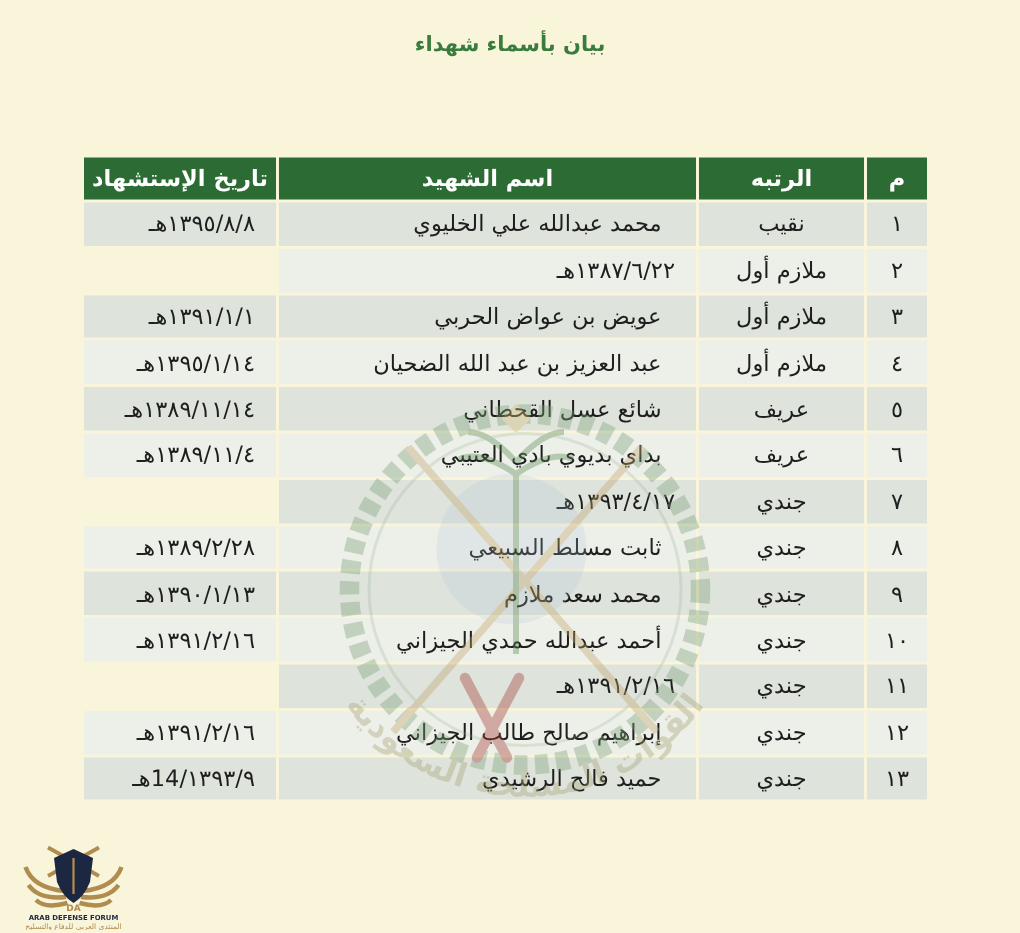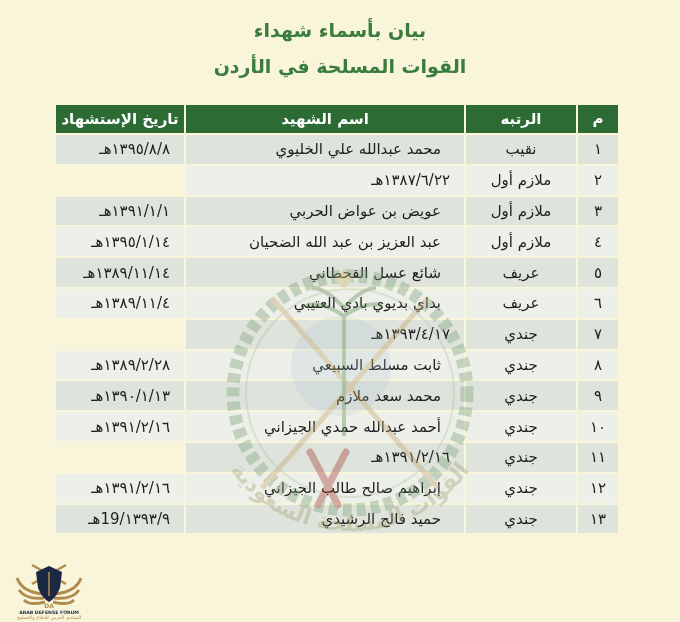--- a/index.html
+++ b/index.html
@@ -11,21 +11,21 @@
     font-family:"DejaVu Sans", sans-serif;
     direction:rtl;
   }
   
   .title-wrap {
     position:absolute; top:12px; left:0; width:680px;
     text-align:center; z-index:1;
   }
   .title-line {
     color:#3a7c3d;
-    font-size:19px;
+    font-size:14px;
     font-weight:bold;
     line-height:36px;
     letter-spacing:0.5px;
   }
   
   .mtable {
     position:absolute; top:105px; left:62px; width:556px; z-index:1;
   }
   .tr {
     display:grid;
@@ -64,21 +64,20 @@
   }
   .logo {
     position:absolute; left:10px; top:560px; z-index:4;
   }
 </style>
 </head>
 <body>
 
 <div class="title-wrap">
   <div class="title-line">بيان بأسماء شهداء</div>
-  <div class="title-line">القوات المسلحة في الأردن</div>
 </div>
 
 <div class="mtable">
   <div class="tr">
     <div class="th col-index">م</div>
     <div class="th col-rank">الرتبه</div>
     <div class="th col-name">اسم الشهيد</div>
     <div class="th col-date">تاريخ الإستشهاد</div>
   </div>
   <div id="table-body">
@@ -160,21 +159,21 @@
     <div class="td col-index">١٢</div>
     <div class="td col-rank">جندي</div>
     <div class="td col-name">إبراهيم صالح طالب الجيزاني</div>
     <div class="td col-date">١٣٩١/٢/١٦هـ</div>
   </div>
 
   <div class="tr body">
     <div class="td col-index">١٣</div>
     <div class="td col-rank">جندي</div>
     <div class="td col-name">حميد فالح الرشيدي</div>
-    <div class="td col-date">١٣٩٣/٩/19هـ</div>
+    <div class="td col-date">١٣٩٣/٩/14هـ</div>
   </div>
 </div>
 </div>
 
 <svg class="wm" width="680" height="622" viewBox="0 0 680 622">
   <g opacity="0.38">
 
     <circle cx="341" cy="366" r="50" fill="#a9c3d6" opacity="0.55"></circle>
     <circle cx="350" cy="393" r="104" fill="none" stroke="#93ac8b" stroke-width="2" opacity="0.6"></circle>
 

